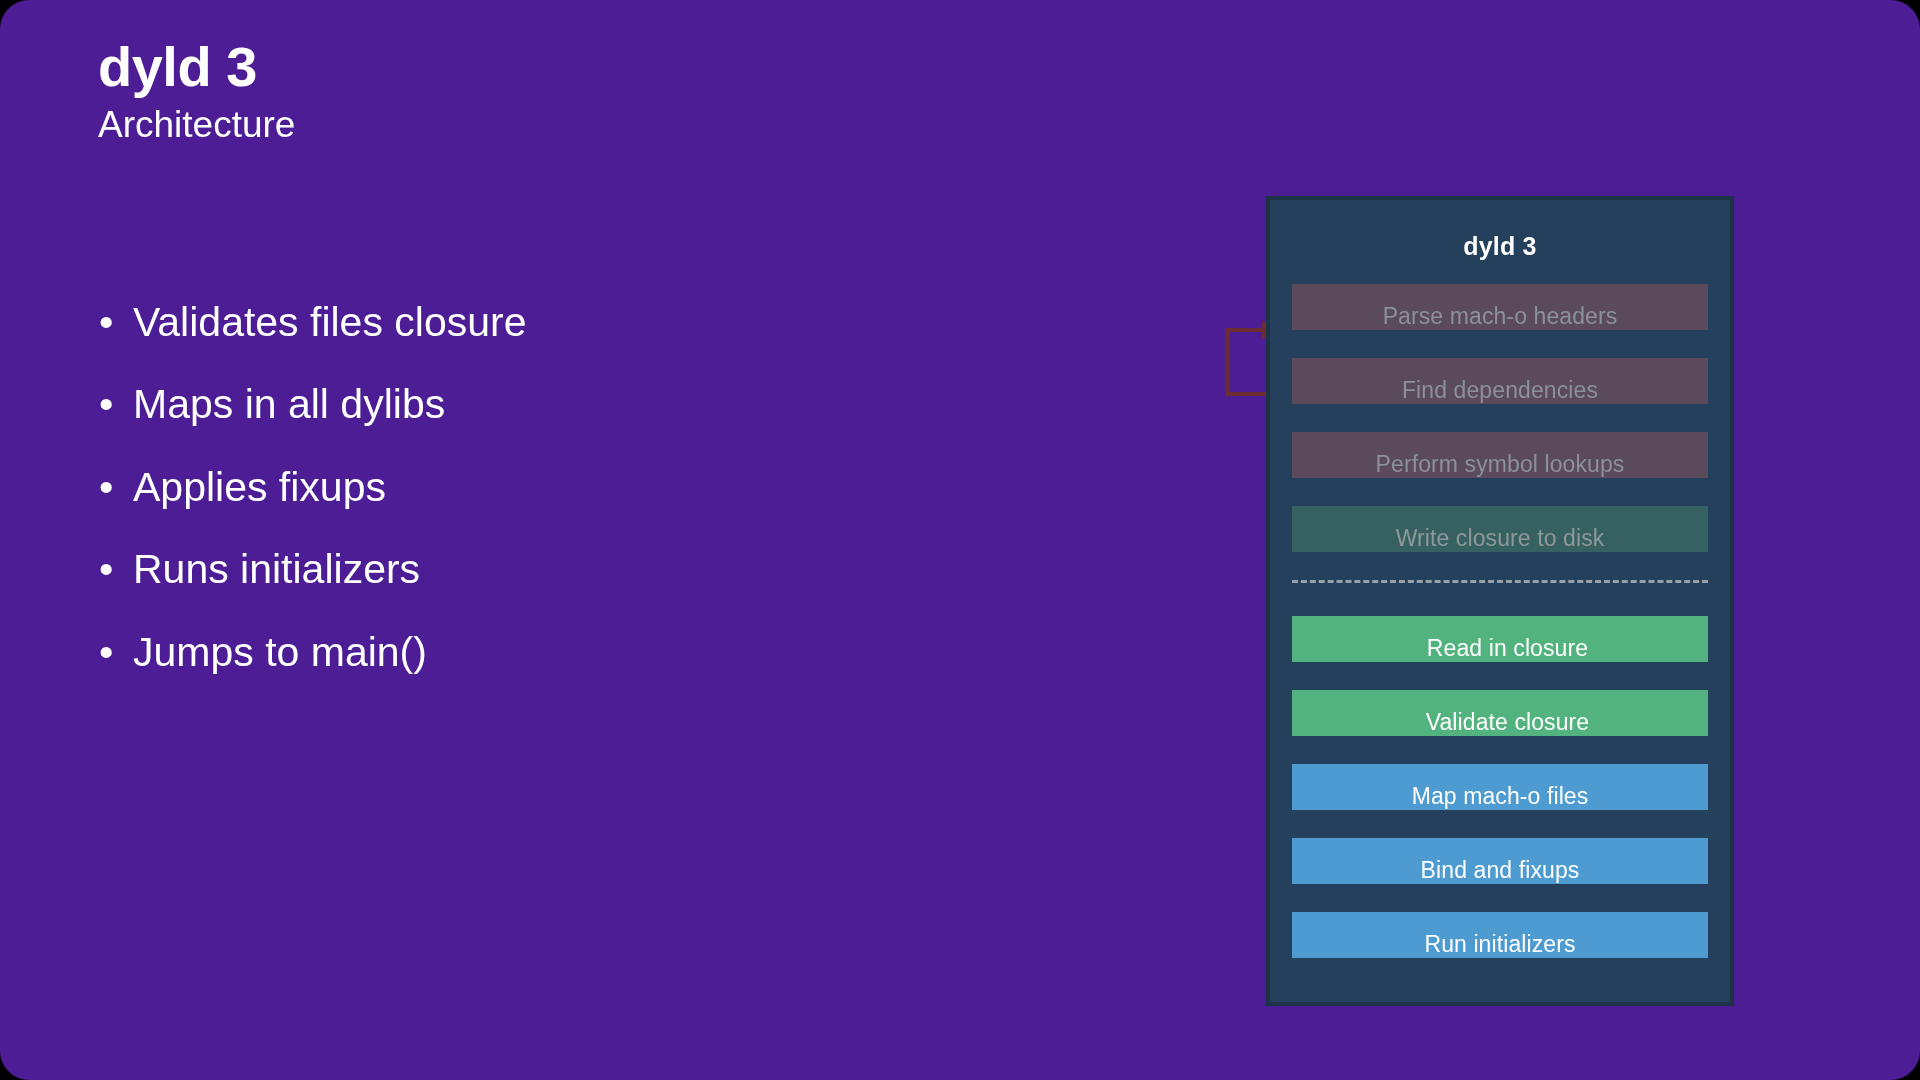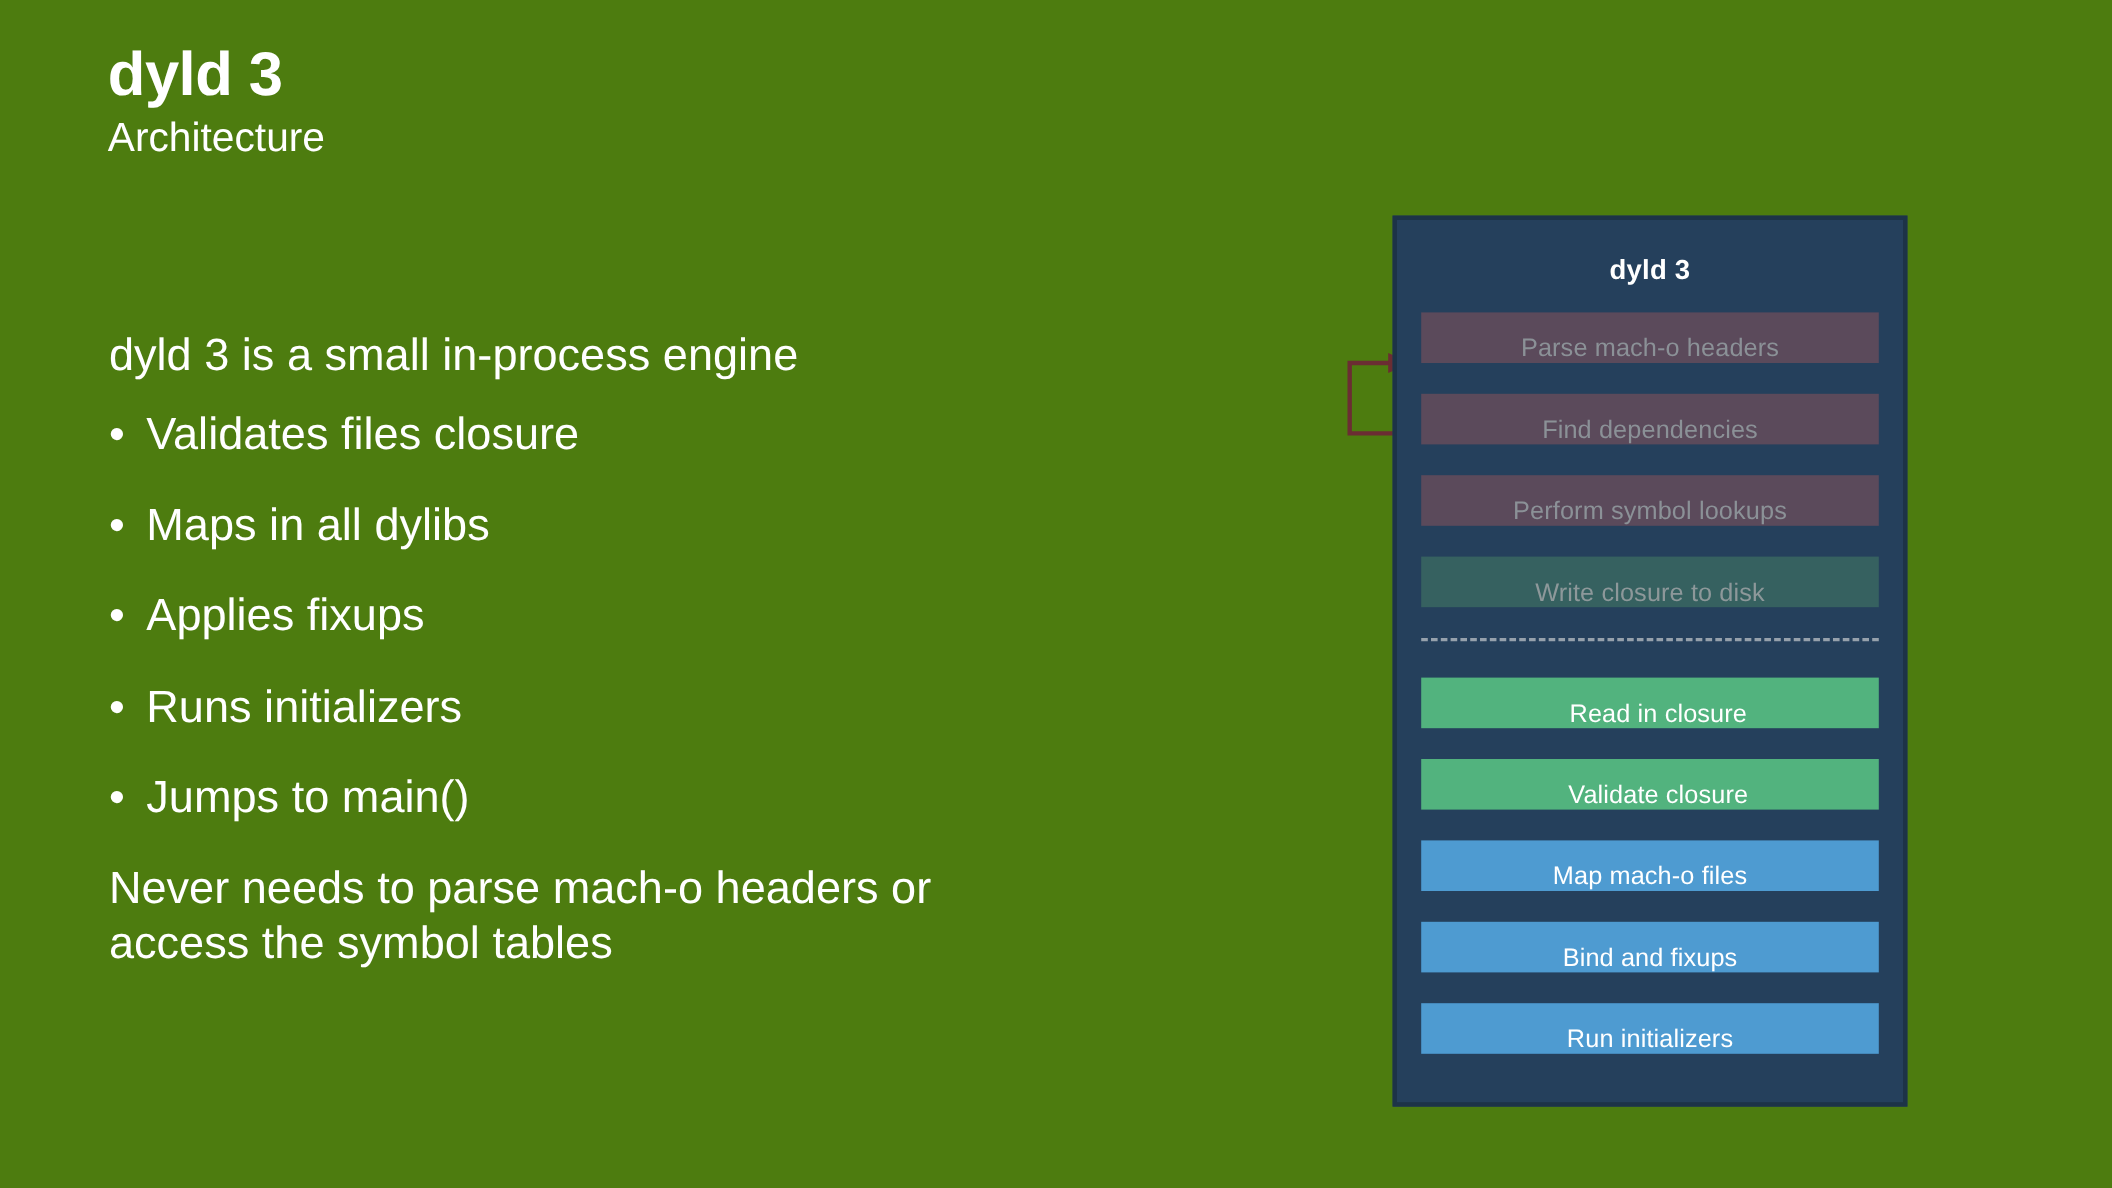--- a/index.html
+++ b/index.html
@@ -14,21 +14,22 @@
     overflow: hidden;
     font-family: "Liberation Sans", sans-serif;
     color: #ffffff;
     position: relative;
     -webkit-font-smoothing: antialiased;
   }
 
   .slide {
     position: absolute;
     inset: 0;
-    background: #4d7c0f;
+    background: #4c1d95;
+    border-radius: 29px;
   }
 
   
   .header {
     position: absolute;
     left: 98px;
     top: 38px;
   }
   .slide-title {
     font-size: 56px;
@@ -158,21 +159,20 @@
 <body>
 
 <div class="slide">
 
   <div class="header">
     <h1 class="slide-title">dyld 3</h1>
     <div class="slide-subtitle">Architecture</div>
   </div>
 
   <div class="body-copy">
-    <p class="lead">dyld 3 is a small in-process engine</p>
 
     <ul class="bullet-list">
       <li class="bullet-item">
         <span class="bullet-dot">•</span>
         <span>Validates files closure</span>
       </li>
       <li class="bullet-item">
         <span class="bullet-dot">•</span>
         <span>Maps in all dylibs</span>
       </li>
@@ -183,21 +183,20 @@
       <li class="bullet-item">
         <span class="bullet-dot">•</span>
         <span>Runs initializers</span>
       </li>
       <li class="bullet-item">
         <span class="bullet-dot">•</span>
         <span>Jumps to main()</span>
       </li>
     </ul>
 
-    <p class="outro">Never needs to parse mach-o headers or access the symbol tables</p>
   </div>
 
   <svg class="loop-arrow" viewBox="0 0 70 88" width="70" height="88" aria-hidden="true">
     <path d="M 68 76 L 12 76 L 12 12 L 50 12" fill="none" stroke="#6b2d33" stroke-width="4"></path>
     <path d="M 47 3 L 68 12 L 47 21 Z" fill="#6b2d33"></path>
   </svg>
 
   <div class="diagram-panel">
     <div class="panel-title">dyld 3</div>
 

